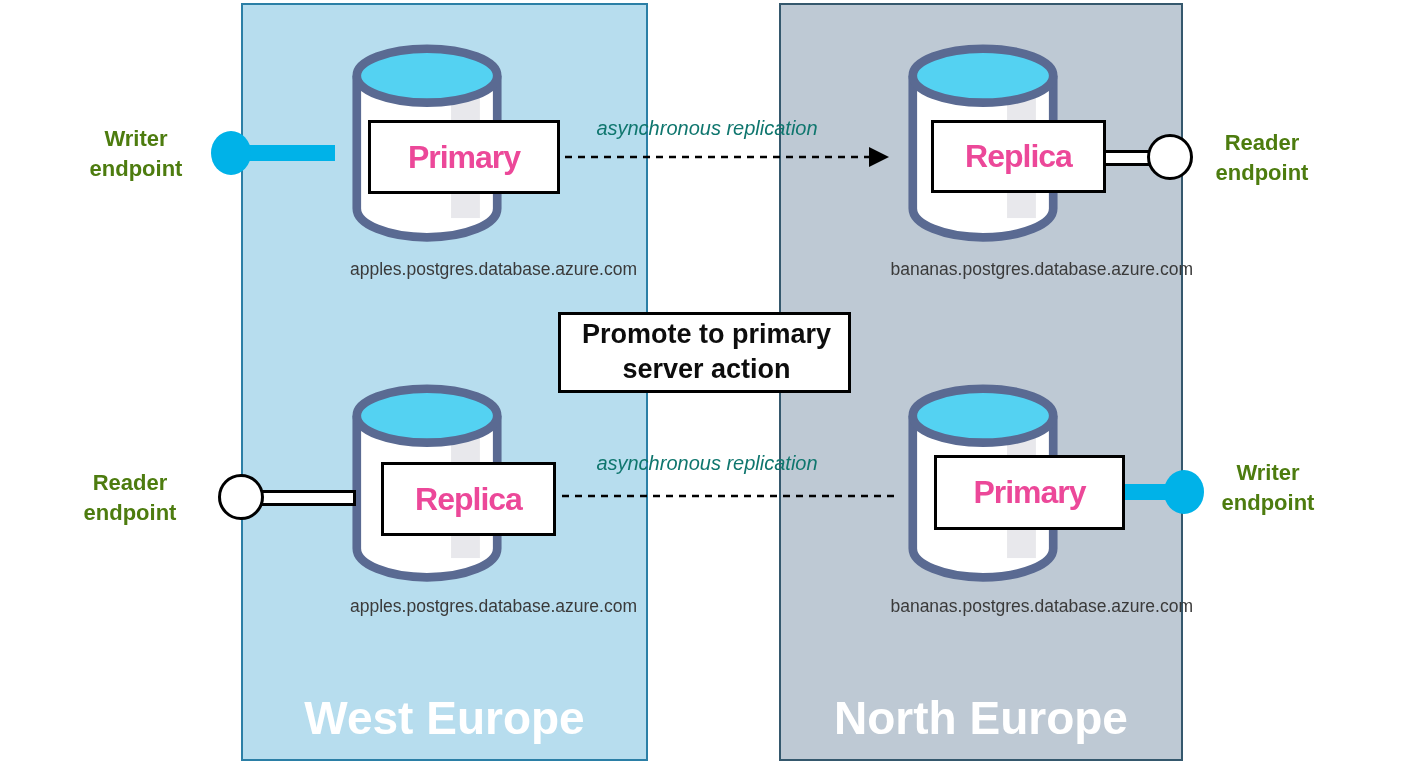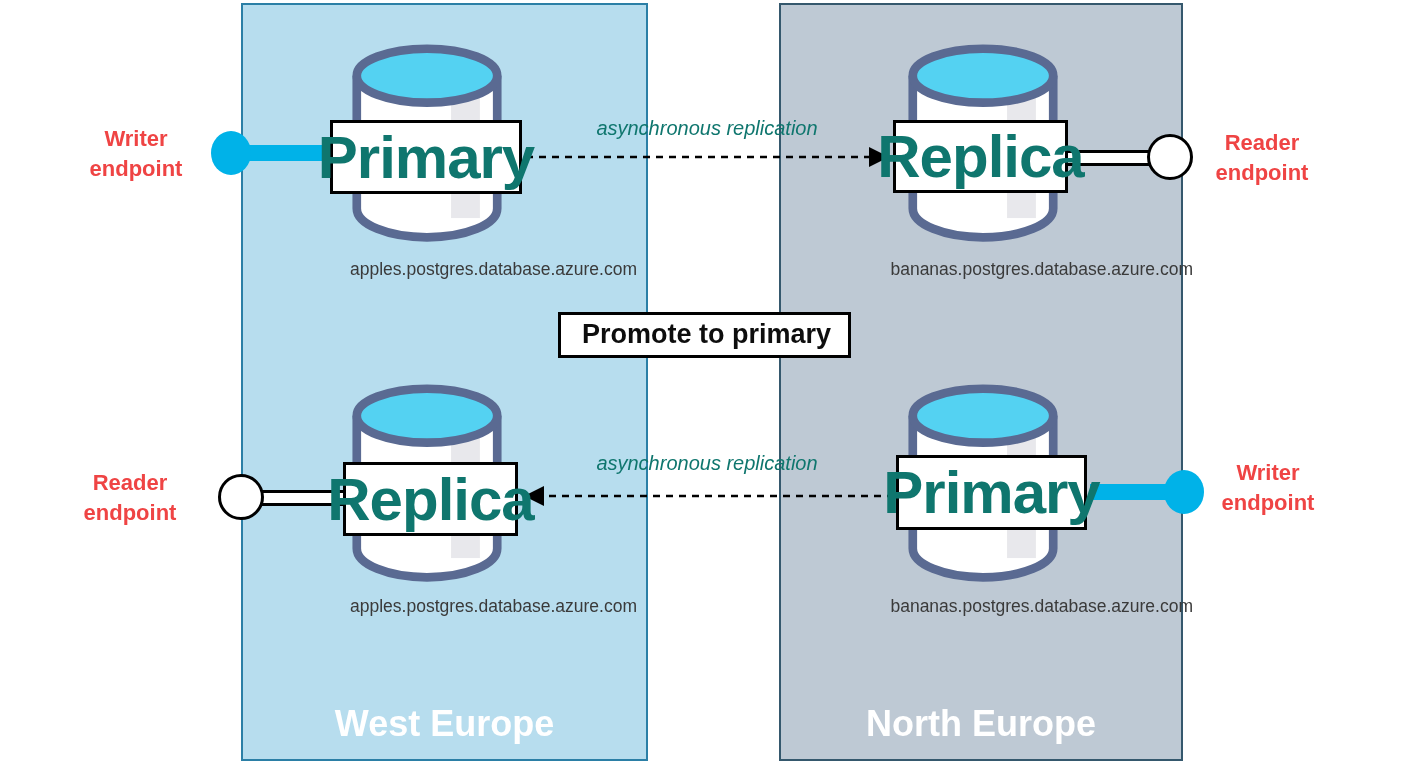--- a/index.html
+++ b/index.html
@@ -6,21 +6,21 @@
   .canvas{
     position:relative;width:1414px;height:768px;background:#ffffff;
     font-family:"Liberation Sans", sans-serif;overflow:hidden;
   }
   
   .region{position:absolute;top:3px;height:758px;box-sizing:border-box;z-index:1;}
   .region.west{left:241px;width:407px;background:var(--region-west-fill,#b7ddee);border:2px solid var(--region-west-border,#2b7fa6);}
   .region.north{left:779px;width:404px;background:var(--region-north-fill,#bec9d4);border:2px solid var(--region-north-border,#35586d);}
   .region-label{
     position:absolute;left:0;right:0;bottom:14px;text-align:center;
-    color:#ffffff;font-size:36px;font-weight:bold;letter-spacing:0px;
+    color:#ffffff;font-size:46px;font-weight:bold;letter-spacing:0px;
   }
   
   .cyl{position:absolute;z-index:2;}
   .cyl.wt{left:345px;top:43px;}
   .cyl.nt{left:901px;top:43px;}
   .cyl.wb{left:345px;top:383px;}
   .cyl.nb{left:901px;top:383px;}
   
   .conn{position:absolute;z-index:3;}
   .writer-line{height:16px;background:var(--writer-accent,#00b2e8);}
@@ -33,31 +33,31 @@
   .endpoint-circle{position:absolute;border-radius:50%;z-index:3;}
   .endpoint-circle.writer{background:var(--writer-accent,#00b2e8);width:40px;height:44px;}
   .wc-top{left:211px;top:131px;}
   .wc-bottom{left:1164px;top:470px;}
   .endpoint-circle.reader{background:#ffffff;border:3px solid #000;width:40px;height:40px;}
   .rc-top{left:1147px;top:134px;}
   .rc-bottom{left:218px;top:474px;}
   
   .ep-label{
     position:absolute;width:180px;text-align:center;z-index:4;
-    font-size:22px;font-weight:bold;color:#ef4444;line-height:30px;
+    font-size:22px;font-weight:bold;color:#4d7c0f;line-height:30px;
   }
   .epl-writer-top{left:46px;top:124px;}
   .epl-reader-top{left:1172px;top:128px;}
   .epl-reader-bottom{left:40px;top:468px;}
   .epl-writer-bottom{left:1178px;top:458px;}
   
   .role-box{
     position:absolute;background:#fff;border:3px solid #000;z-index:4;
     display:flex;align-items:center;justify-content:center;box-sizing:border-box;
-    font-size:60px;font-weight:bold;color:#0f766e;letter-spacing:-1px;
+    font-size:32px;font-weight:bold;color:#ec4899;letter-spacing:-1px;margin-left:38px;
   }
   .rb-p1{left:330px;top:120px;width:192px;height:74px;}
   .rb-r1{left:893px;top:120px;width:175px;height:73px;}
   .rb-r2{left:343px;top:462px;width:175px;height:74px;}
   .rb-p2{left:896px;top:455px;width:191px;height:75px;}
   
   .host{
     position:absolute;width:420px;text-align:right;z-index:4;
     font-size:17.5px;color:#3a3a3a;
   }
@@ -155,15 +155,16 @@
     <div>Reader</div>
     <div>endpoint</div>
   </div>
   <div class="ep-label epl-writer-bottom">
     <div>Writer</div>
     <div>endpoint</div>
   </div>
 
   <div class="action-box">
     <div>Promote to primary</div>
+    <div>server action</div>
   </div>
 
 </div>
 
 </body></html>

